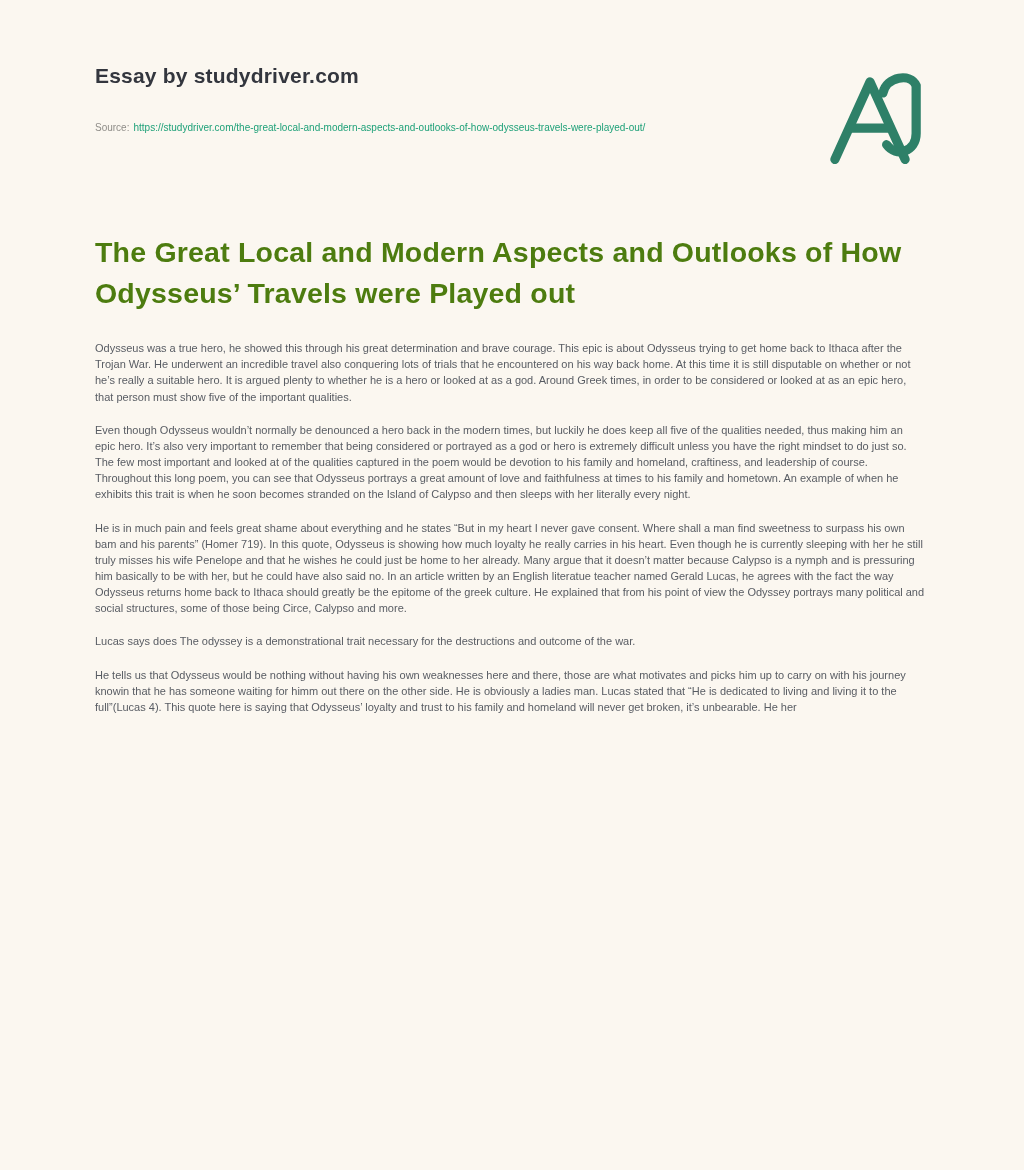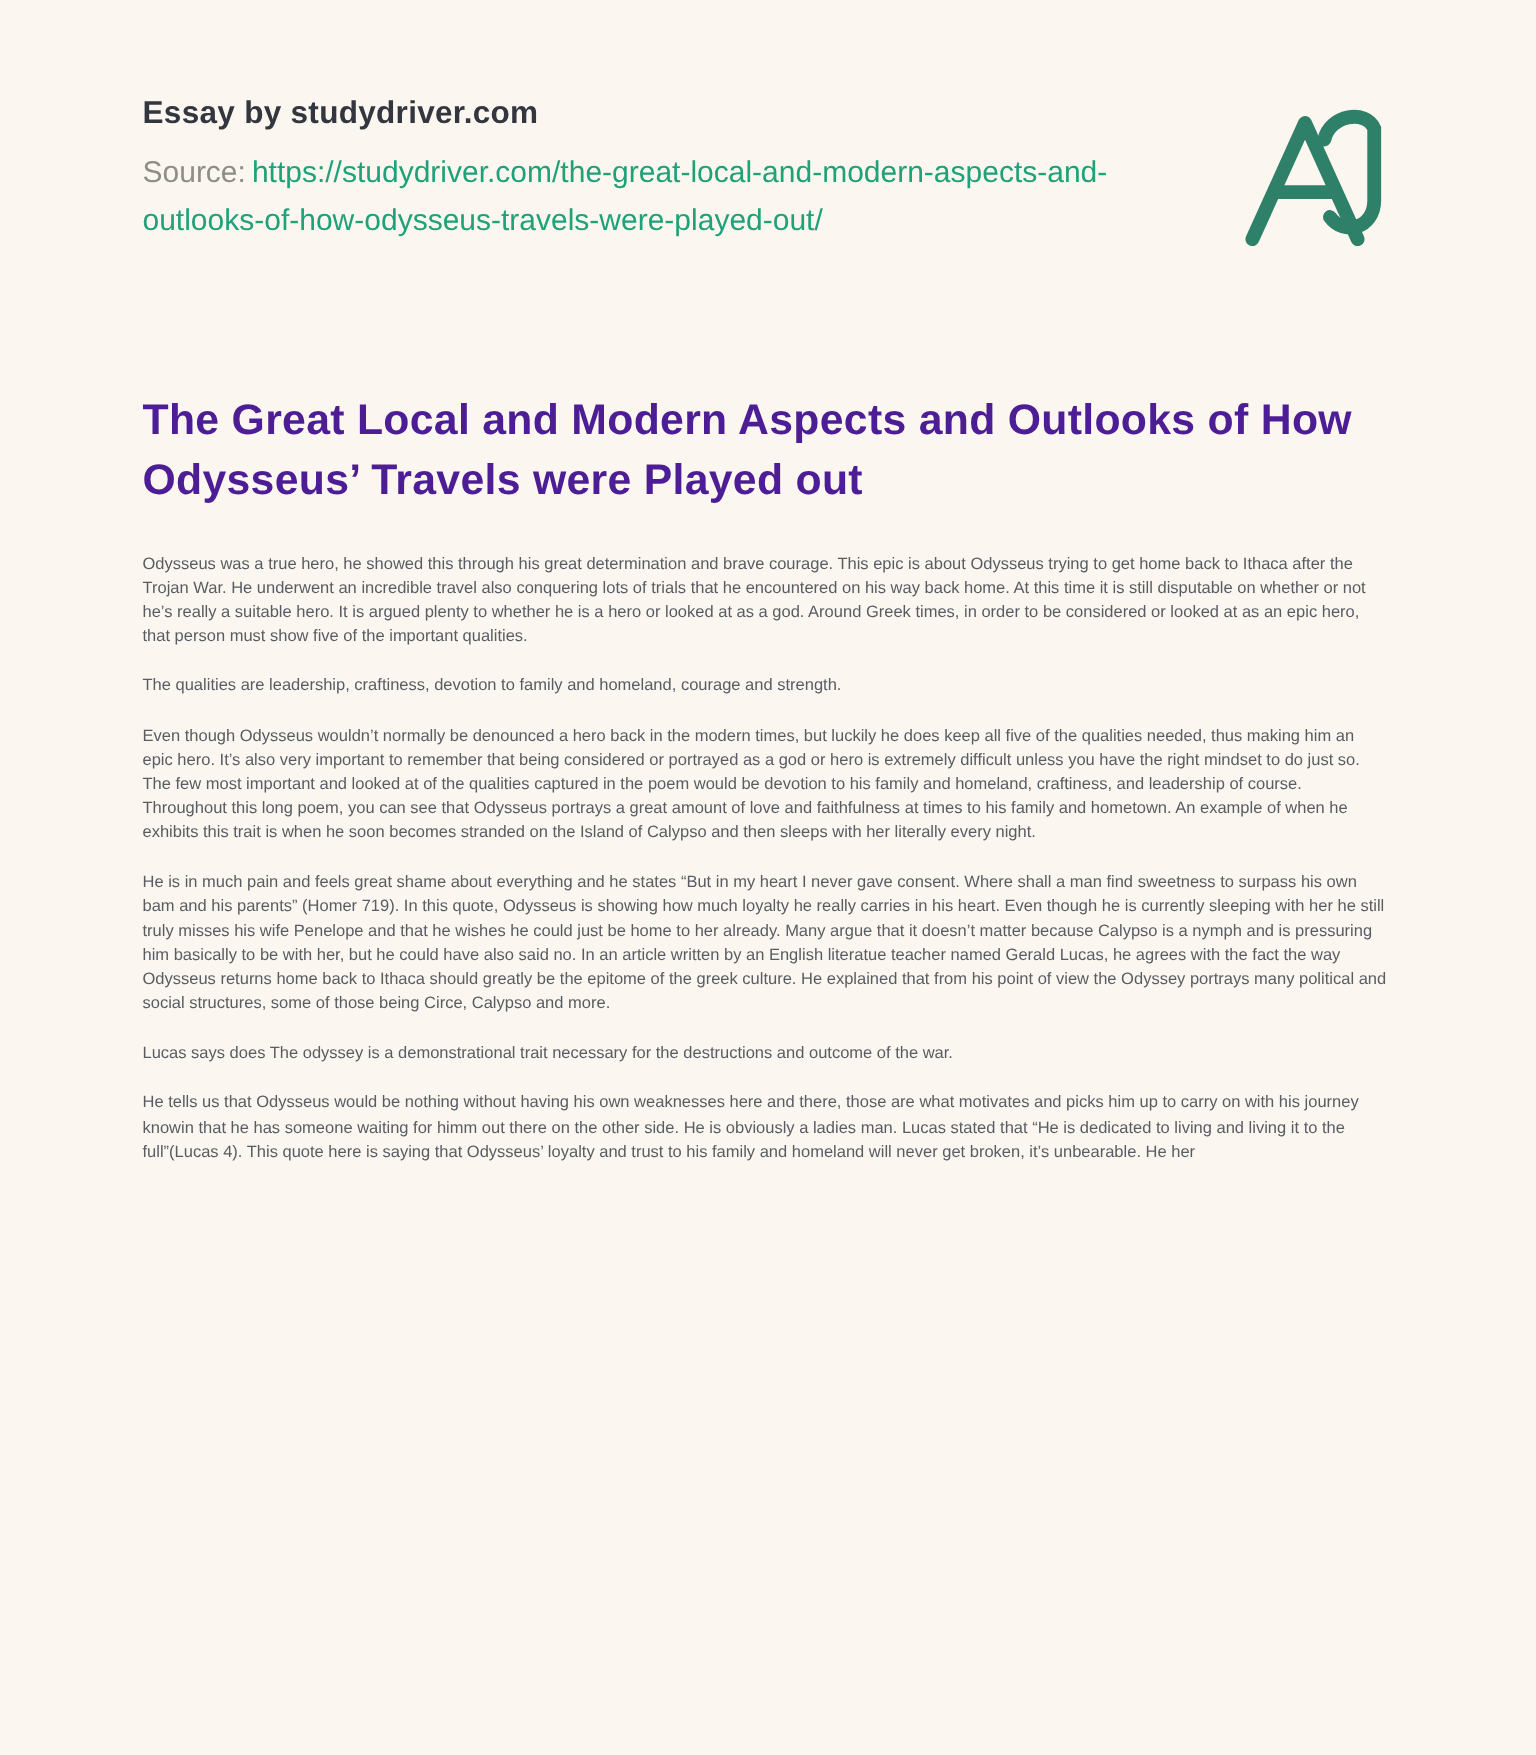--- a/index.html
+++ b/index.html
@@ -19,23 +19,23 @@
   .content {
     padding: 64px 99px 0 95px;
   }
   .byline {
     font-size: 21px;
     font-weight: 700;
     color: #33363e;
     letter-spacing: 0.2px;
   }
   .source {
-    margin-top: 11px;
+    margin-top: 32px;
     max-width: 648px;
-    font-size: 20px;
+    font-size: 10px;
     line-height: 1.62;
   }
   .source-label {
     color: #8f8d88;
     margin-right: 4px;
   }
   .source-link {
     color: #1fa179;
     text-decoration: none;
     cursor: pointer;
@@ -46,21 +46,21 @@
     right: 82px;
     width: 120px;
     height: 94px;
   }
   .logo svg { width: 100%; height: 100%; }
   h1.title {
     margin: 96px 0 0 0;
     font-size: 28.5px;
     line-height: 1.42;
     font-weight: 700;
-    color: #4c1d95;
+    color: #4d7c0f;
     letter-spacing: 0.2px;
     max-width: 830px;
   }
   .body-text {
     margin-top: 27px;
     max-width: 832px;
   }
   .body-text p {
     margin: 0 0 17px 0;
     font-size: 11px;
@@ -89,21 +89,20 @@
       <div class="source">
         <span class="source-label">Source:</span><a class="source-link">https://studydriver.com/the-great-local-and-modern-aspects-and-outlooks-of-how-odysseus-travels-were-played-out/</a>
       </div>
     </header>
 
     <main>
       <h1 class="title">The Great Local and Modern Aspects and Outlooks of How Odysseus’ Travels were Played out</h1>
 
       <div class="body-text">
         <p>Odysseus was a true hero, he showed this through his great determination and brave courage. This epic is about Odysseus trying to get home back to Ithaca after the Trojan War. He underwent an incredible travel also conquering lots of trials that he encountered on his way back home. At this time it is still disputable on whether or not he’s really a suitable hero. It is argued plenty to whether he is a hero or looked at as a god. Around Greek times, in order to be considered or looked at as an epic hero, that person must show five of the important qualities.</p>
-        <p>The qualities are leadership, craftiness, devotion to family and homeland, courage and strength.</p>
         <p>Even though Odysseus wouldn’t normally be denounced a hero back in the modern times, but luckily he does keep all five of the qualities needed, thus making him an epic hero. It’s also very important to remember that being considered or portrayed as a god or hero is extremely difficult unless you have the right mindset to do just so. The few most important and looked at of the qualities captured in the poem would be devotion to his family and homeland, craftiness, and leadership of course. Throughout this long poem, you can see that Odysseus portrays a great amount of love and faithfulness at times to his family and hometown. An example of when he exhibits this trait is when he soon becomes stranded on the Island of Calypso and then sleeps with her literally every night.</p>
         <p>He is in much pain and feels great shame about everything and he states “But in my heart I never gave consent. Where shall a man find sweetness to surpass his own bam and his parents” (Homer 719). In this quote, Odysseus is showing how much loyalty he really carries in his heart. Even though he is currently sleeping with her he still truly misses his wife Penelope and that he wishes he could just be home to her already. Many argue that it doesn’t matter because Calypso is a nymph and is pressuring him basically to be with her, but he could have also said no. In an article written by an English literatue teacher named Gerald Lucas, he agrees with the fact the way Odysseus returns home back to Ithaca should greatly be the epitome of the greek culture. He explained that from his point of view the Odyssey portrays many political and social structures, some of those being Circe, Calypso and more.</p>
         <p>Lucas says does The odyssey is a demonstrational trait necessary for the destructions and outcome of the war.</p>
         <p>He tells us that Odysseus would be nothing without having his own weaknesses here and there, those are what motivates and picks him up to carry on with his journey knowin that he has someone waiting for himm out there on the other side. He is obviously a ladies man. Lucas stated that “He is dedicated to living and living it to the full”(Lucas 4). This quote here is saying that Odysseus’ loyalty and trust to his family and homeland will never get broken, it’s unbearable. He her</p>
       </div>
     </main>
 
   </div>
 </div>
 

